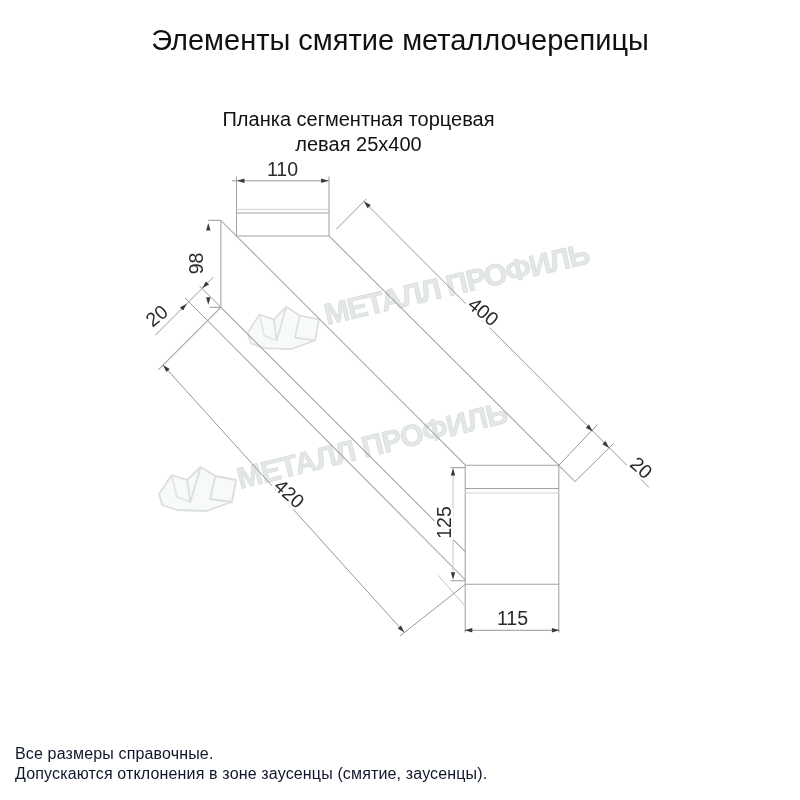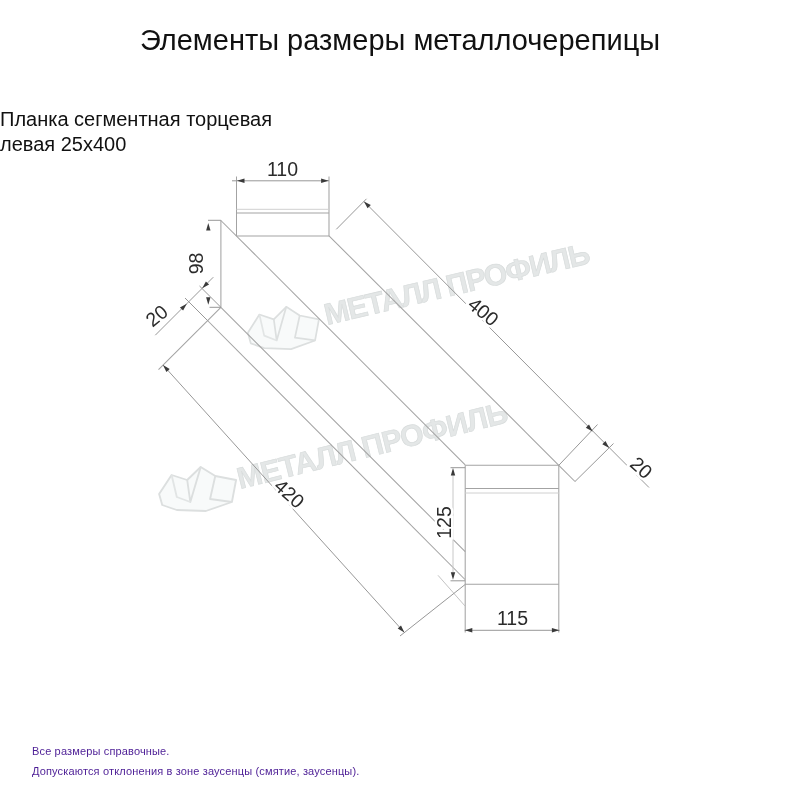--- a/index.html
+++ b/index.html
@@ -1,22 +1,22 @@
 <!DOCTYPE html>
 <html><head><meta charset="utf-8">
 <style>
 html,body{margin:0;padding:0;width:800px;height:800px;background:#fff;font-family:"Liberation Sans",sans-serif;-webkit-font-smoothing:antialiased;}
 svg text{font-family:"Liberation Sans",sans-serif;}
 .title{position:absolute;top:24px;left:0;width:800px;text-align:center;font-size:29px;color:#111;}
-.sub{position:absolute;top:106.5px;left:0;width:717px;text-align:left;font-size:20px;color:#111;line-height:25px;}
-.foot{position:absolute;left:32px;font-size:11px;color:#4c1d95;letter-spacing:0.15px;}
+.sub{position:absolute;top:106.5px;left:0;width:717px;text-align:center;font-size:20px;color:#111;line-height:25px;}
+.foot{position:absolute;left:15px;font-size:16px;color:#0f172a;letter-spacing:0.15px;}
 </style></head>
 <body>
 
-<div class="title">Элементы размеры металлочерепицы</div>
+<div class="title">Элементы смятие металлочерепицы</div>
 
 <div class="sub">Планка сегментная торцевая<br>левая 25х400</div>
 <svg width="800" height="800" viewBox="0 0 800 800" style="position:absolute;top:0;left:0">
 
 <g transform="translate(245,303) scale(0.96,0.96)" stroke="#dcdfdf" stroke-width="1.8" fill="#f8fafa" stroke-linejoin="round">
 <path d="M3 31 L15 12 L30 17 L43 4 L57 13 L77 17 L73 39 L48 48 L20 47 L6 42 Z"></path>
 <path d="M30 17 L33 39 L43 4" fill="none"></path>
 <path d="M57 13 L52 36 L73 39" fill="none"></path>
 <path d="M15 12 L20 34 L33 39" fill="none" stroke="#e2e5e5"></path>
 </g>

